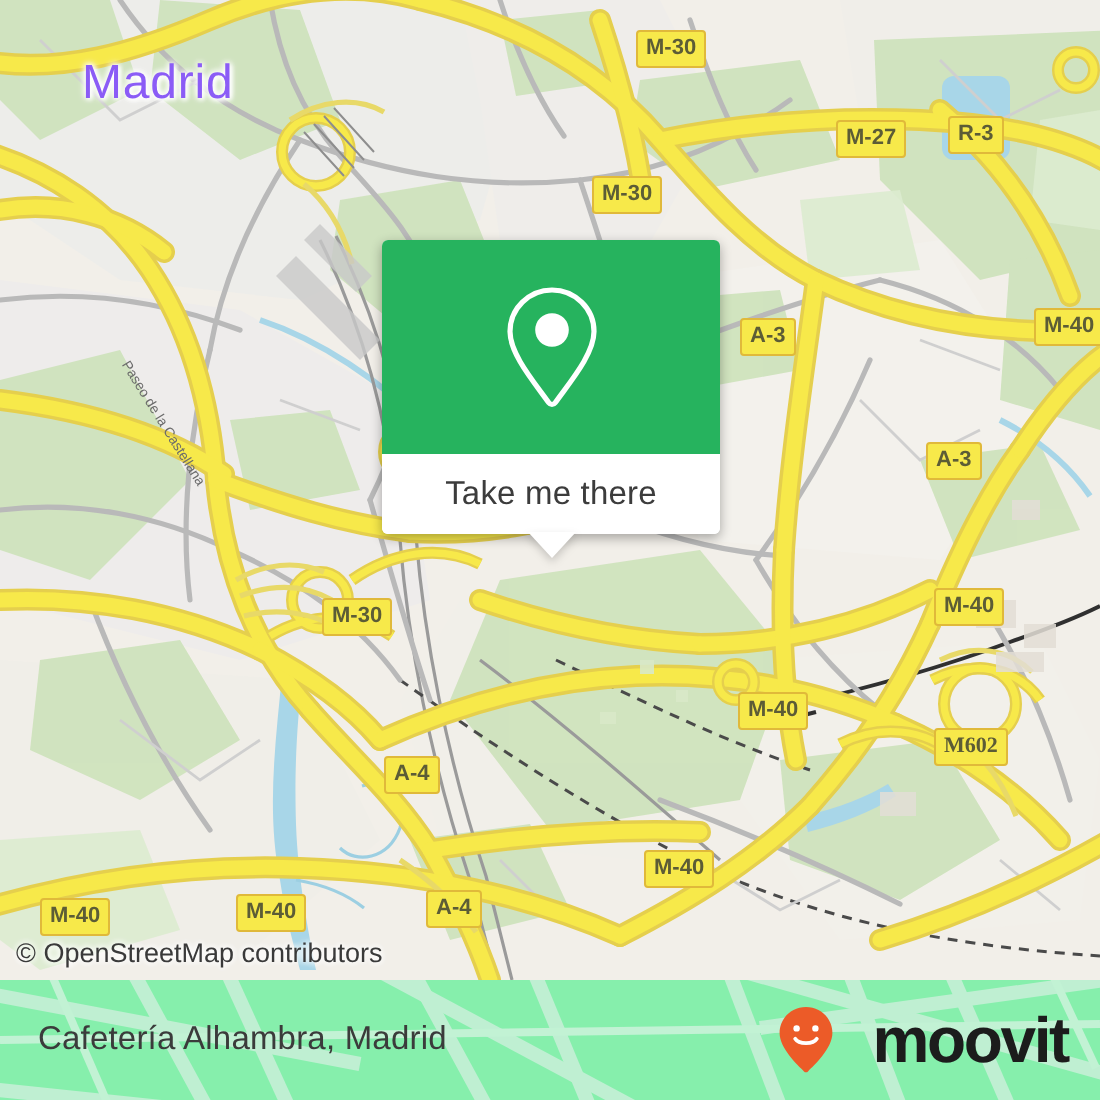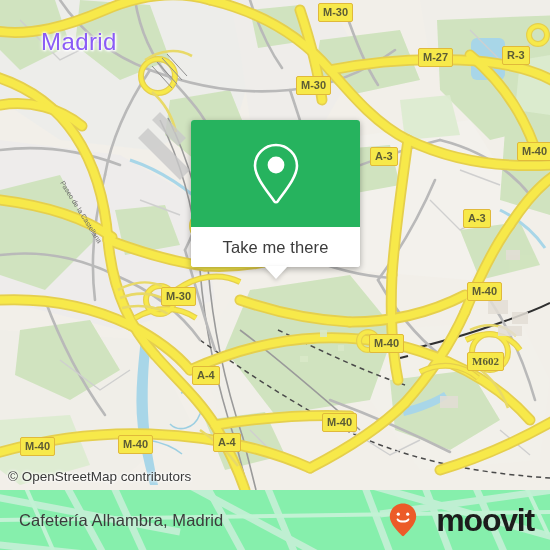--- a/index.html
+++ b/index.html
@@ -36,20 +36,21 @@
     border:1.2px solid #e0b93a;
     border-radius:2px;
     color:#5c5c36;
     font-size:11px;
     font-weight:bold;
     line-height:1;
     padding:2.5px 4px 3px 4px;
     white-space:nowrap;
     box-sizing:border-box;
     font-family:"Liberation Sans","DejaVu Sans",sans-serif;
+    margin-top:12px;
   }
 
   .street-name{
     position:absolute;
     font-size:7px;
     color:#6b6b6b;
     white-space:nowrap;
     pointer-events:none;
   }
 
@@ -372,21 +373,21 @@
         <rect x="300" y="356" width="8" height="6"></rect>
       </g>
     </svg>
 
     <div class="city-label" style="left:41px;top:28px;">Madrid</div>
 
     <div class="street-name" style="left:62px;top:178px;transform:rotate(58deg);transform-origin:left center;">Paseo de la Castellana</div>
 
     <div class="shield" style="left:318px;top:3px;">M-30</div>
     <div class="shield" style="left:418px;top:48px;">M-27</div>
-    <div class="shield" style="left:502px;top:46px;">R-3</div>
+    <div class="shield" style="left:474px;top:46px;">R-3</div>
     <div class="shield" style="left:296px;top:76px;">M-30</div>
     <div class="shield" style="left:370px;top:147px;">A-3</div>
     <div class="shield" style="left:517px;top:142px;">M-40</div>
     <div class="shield" style="left:463px;top:209px;">A-3</div>
     <div class="shield" style="left:161px;top:287px;">M-30</div>
     <div class="shield" style="left:467px;top:282px;">M-40</div>
     <div class="shield" style="left:369px;top:334px;">M-40</div>
     <div class="shield" style="left:467px;top:352px;font-family:Liberation Serif, serif;">M602</div>
     <div class="shield" style="left:192px;top:366px;">A-4</div>
     <div class="shield" style="left:322px;top:413px;">M-40</div>

